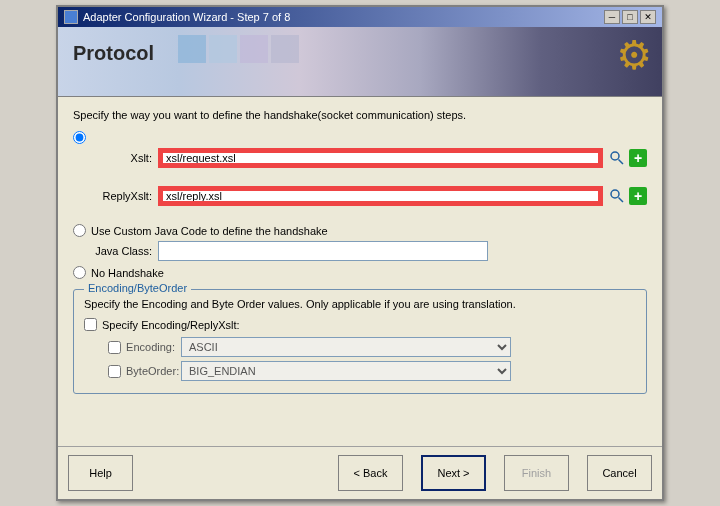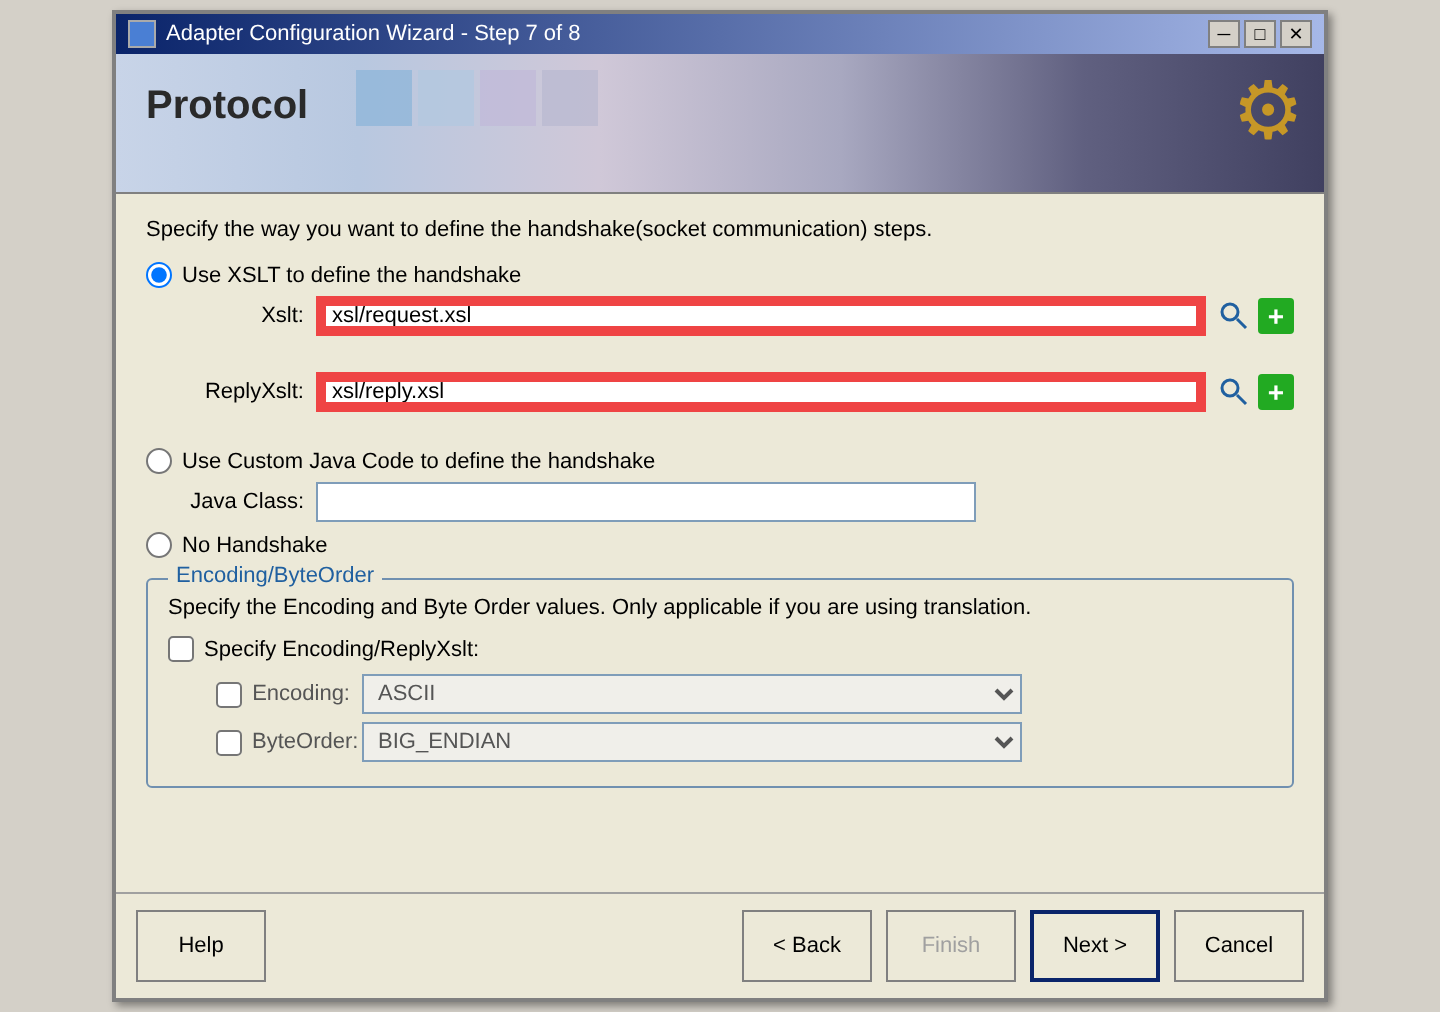--- a/index.html
+++ b/index.html
@@ -283,21 +283,21 @@
       background: #ece9d8;
       margin-top: 30px;
     }
 
     .footer-left {
       display: flex;
     }
 
     .footer-right {
       display: flex;
-      gap: 7px;
+      gap: 18px;
     }
 
     .footer-btn {
       min-width: 65px;
       height: 36px;
       background: #ece9d8;
       border: 1px solid #808080;
       font-size: 11px;
       cursor: pointer;
       padding: 0 8px;
@@ -355,21 +355,20 @@
       <div class="color-block" style="background:#b8b8d0;"></div>
     </div>
     <div class="header-gear">⚙</div>
   </div>
 
   <div class="content">
     <div class="section-desc">Specify the way you want to define the handshake(socket communication) steps.</div>
 
     <div class="radio-row">
       <input type="radio" name="handshake" id="useXslt" checked="" style="">
-      <label for="useXslt" class="radio-label">Use XSLT to define the handshake</label>
     </div>
 
     <div class="field-row">
       <span class="field-label">Xslt:</span>
       <input type="text" class="field-input" value="xsl/request.xsl" style="">
       <div class="field-actions">
         <button class="icon-btn">
           <svg class="magnifier-icon" viewBox="0 0 16 16">
             <circle cx="6" cy="6" r="4" fill="none" stroke="#2060a0" stroke-width="1.5"></circle>
             <line x1="9.5" y1="9.5" x2="14" y2="14" stroke="#2060a0" stroke-width="1.5"></line>
@@ -443,18 +442,18 @@
       </div>
     </div>
   </div>
 
   <div class="footer">
     <div class="footer-left">
       <button class="footer-btn">Help</button>
     </div>
     <div class="footer-right">
       <button class="footer-btn">&lt; Back</button>
+      <button class="footer-btn active">Next &gt;</button>
       <button class="footer-btn disabled">Finish</button>
-      <button class="footer-btn active">Next &gt;</button>
       <button class="footer-btn">Cancel</button>
     </div>
   </div>
 </div>
 
 </body></html>

